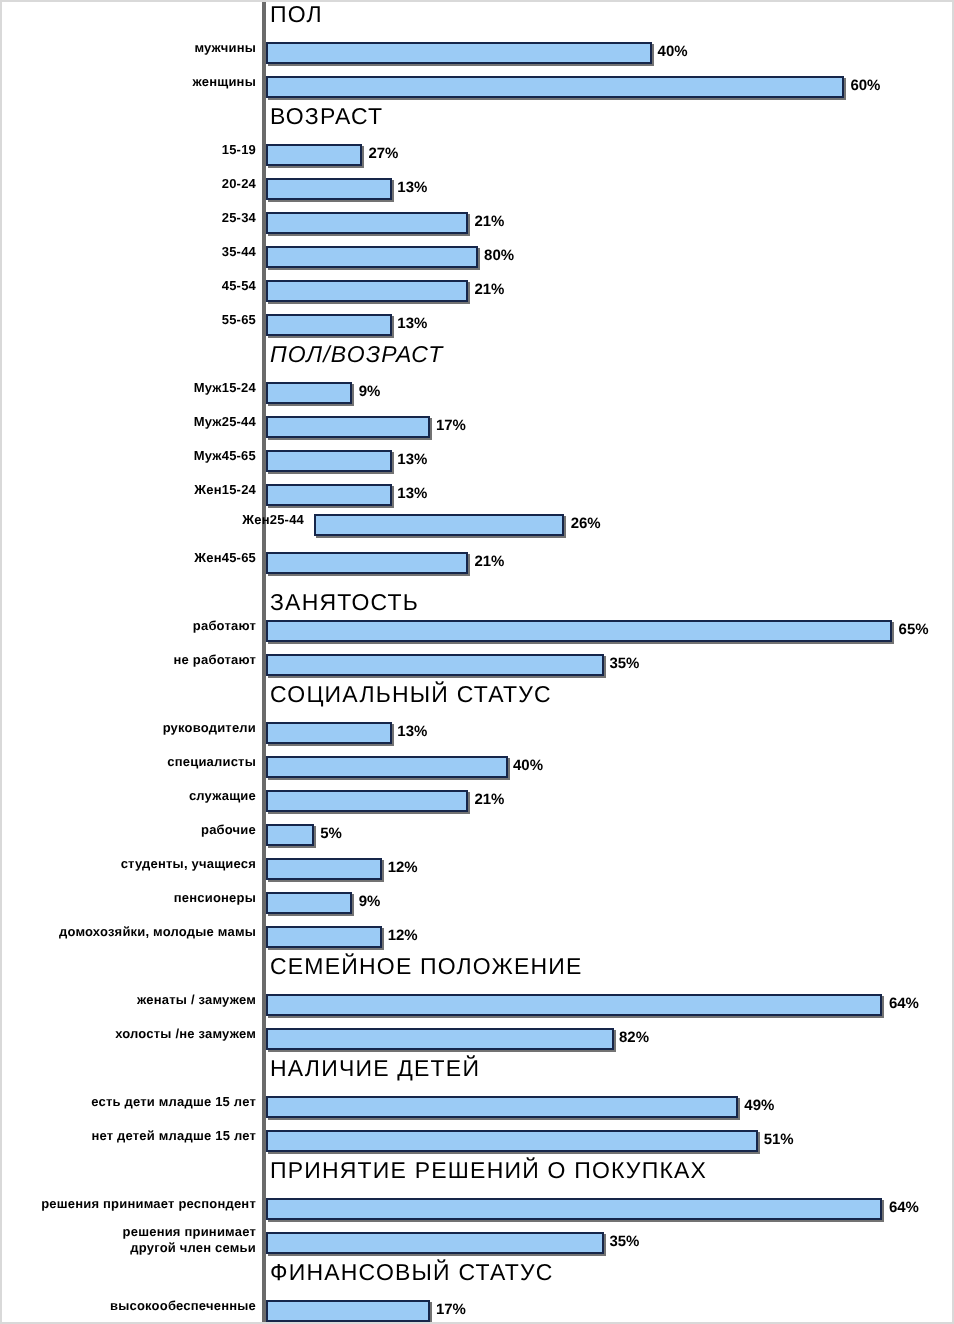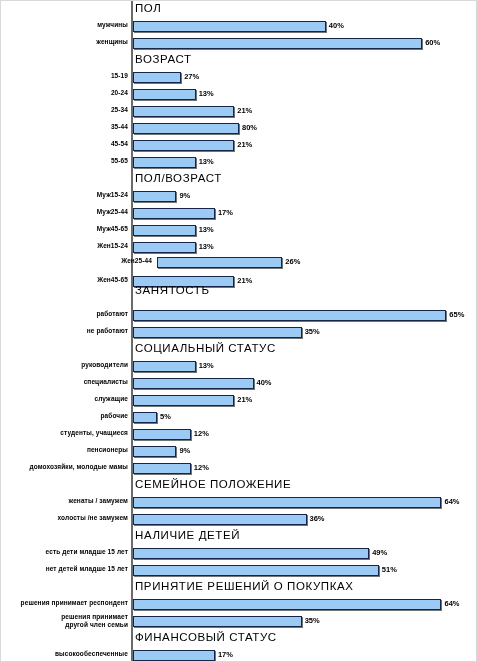--- a/index.html
+++ b/index.html
@@ -121,21 +121,21 @@
       <div class="row" style="top: 136px;">
         <div class="cat-label">45-54</div>
         <div class="bar" style="width: 101.22px;"></div>
         <div class="bar-value" style="left: 236.22px;">21%</div>
       </div>
       <div class="row" style="top: 153px;">
         <div class="cat-label">55-65</div>
         <div class="bar" style="width: 62.66px;"></div>
         <div class="bar-value" style="left: 197.66px;">13%</div>
       </div>
-      <div class="row" style="top: 170px;">
+      <div class="row" style="top: 170px; font-style: italic;">
         <div class="section-head">ПОЛ/ВОЗРАСТ</div>
       </div>
       <div class="row" style="top: 187px;">
         <div class="cat-label">Муж15-24</div>
         <div class="bar" style="width: 43.38px;"></div>
         <div class="bar-value" style="left: 178.38px;">9%</div>
       </div>
       <div class="row" style="top: 204px;">
         <div class="cat-label">Муж25-44</div>
         <div class="bar" style="width: 81.94px;"></div>
@@ -154,21 +154,21 @@
       <div class="row" style="top: 253px; margin-left: 24px;">
         <div class="cat-label">Жен25-44</div>
         <div class="bar" style="width: 125.32px;"></div>
         <div class="bar-value" style="left: 260.32px;">26%</div>
       </div>
       <div class="row" style="top: 272px;">
         <div class="cat-label">Жен45-65</div>
         <div class="bar" style="width: 101.22px;"></div>
         <div class="bar-value" style="left: 236.22px;">21%</div>
       </div>
-      <div class="row" style="top: 282px;">
+      <div class="row" style="top: 294px;">
         <div class="section-head">ЗАНЯТОСТЬ</div>
       </div>
       <div class="row" style="top: 306px;">
         <div class="cat-label">работают</div>
         <div class="bar" style="width: 313.3px;"></div>
         <div class="bar-value" style="left: 448.3px;">65%</div>
       </div>
       <div class="row" style="top: 323px;">
         <div class="cat-label">не работают</div>
         <div class="bar" style="width: 168.7px;"></div>
@@ -216,21 +216,21 @@
         <div class="section-head">СЕМЕЙНОЕ ПОЛОЖЕНИЕ</div>
       </div>
       <div class="row" style="top: 493px;">
         <div class="cat-label">женаты / замужем</div>
         <div class="bar" style="width: 308.48px;"></div>
         <div class="bar-value" style="left: 443.48px;">64%</div>
       </div>
       <div class="row" style="top: 510px;">
         <div class="cat-label">холосты /не замужем</div>
         <div class="bar" style="width: 173.52px;"></div>
-        <div class="bar-value" style="left: 308.52px;">36%</div>
+        <div class="bar-value" style="left: 308.52px;">82%</div>
       </div>
       <div class="row" style="top: 527px;">
         <div class="section-head">НАЛИЧИЕ ДЕТЕЙ</div>
       </div>
       <div class="row" style="top: 544px;">
         <div class="cat-label">есть дети младше 15 лет</div>
         <div class="bar" style="width: 236.18px;"></div>
         <div class="bar-value" style="left: 371.18px;">49%</div>
       </div>
       <div class="row" style="top: 561px;">

